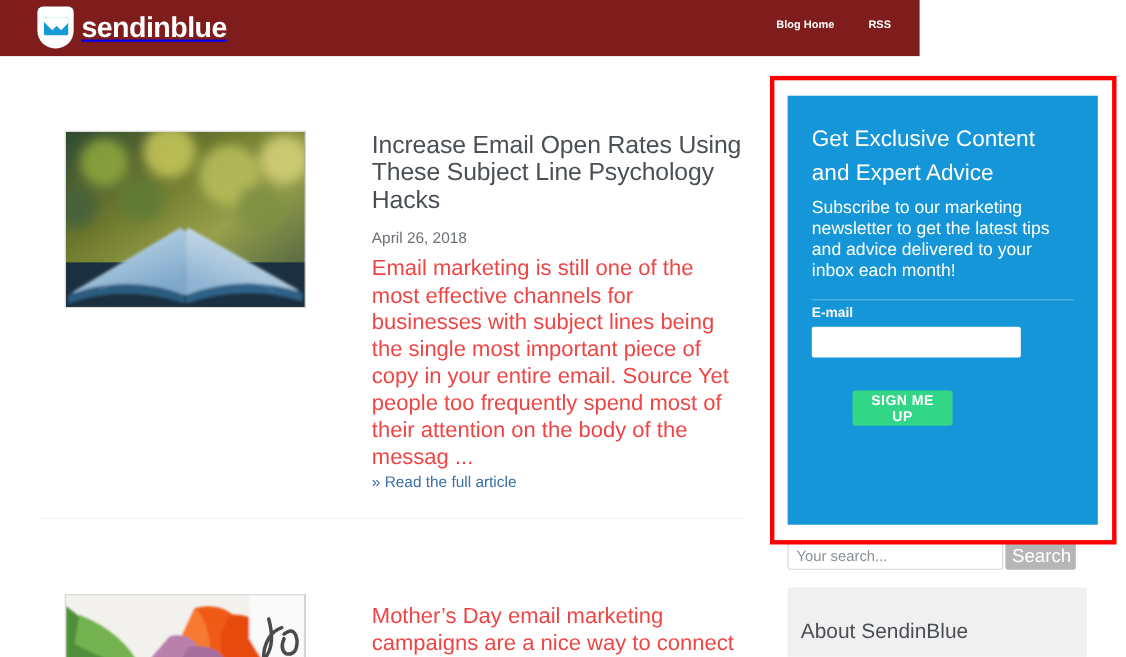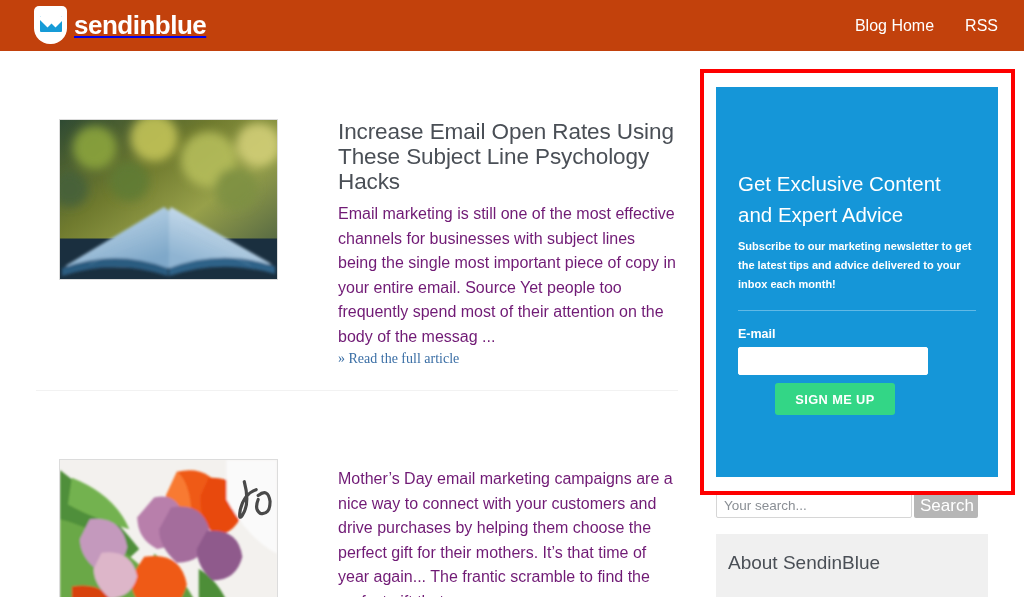--- a/index.html
+++ b/index.html
@@ -9,22 +9,22 @@
     width: 1024px; height: 597px;
     overflow: hidden;
     background: #ffffff;
     font-family: "Liberation Sans", sans-serif;
   }
 
   
   .site-header {
     position: absolute;
     top: 0; left: 0;
-    width: 1024px; height: 51px;
-    background: #c2410c;
+    width: 836px; height: 51px;
+    background: #7f1d1d;
   }
   .logo-wrap {
     position: absolute;
     left: 34px; top: 6px;
     display: flex; align-items: center; gap: 7px;
   }
   .logo-mark {
     position: relative;
     width: 33px; height: 38px;
     background: #ffffff;
@@ -60,22 +60,22 @@
     font-weight: bold;
     letter-spacing: -0.5px;
   }
   .main-nav {
     position: absolute;
     right: 26px; top: 17px;
     display: flex; align-items: center; gap: 31px;
   }
   .main-nav a {
     color: #ffffff;
-    font-size: 16px;
-    font-weight: normal;
+    font-size: 10px;
+    font-weight: bold;
     text-decoration: none;
     white-space: nowrap;
   }
 
   
   .content-col {
     position: absolute;
     left: 36px; top: 51px;
     width: 642px;
   }
@@ -108,31 +108,30 @@
     color: #4a4f56;
     letter-spacing: -0.1px;
   }
   .article-date {
     margin: 14px 0 0 0;
     font-size: 14px;
     color: #6b7076;
   }
   .article-excerpt {
     margin: 8px 0 0 0;
-    font-size: 16px;
+    font-size: 20px;
     line-height: 24.5px;
-    color: #701a75;
+    color: #ef4444;
   }
   .read-more {
     display: inline-block;
     margin-top: 2px;
     font-size: 14px;
     color: #3a6ea5;
     text-decoration: none;
-    font-family: Liberation Serif, serif;
   }
   .divider {
     height: 1px;
     background: #f2f2f2;
     margin: 23px 0 0 0;
     width: 642px;
   }
 
   
   .highlight-box {
@@ -146,59 +145,59 @@
 
   .cta-card {
     position: absolute;
     left: 716px; top: 87px;
     width: 282px; height: 390px;
     background: #1596d8;
     padding: 0 22px;
   }
   .cta-title {
     margin: 0;
-    padding-top: 81px;
+    padding-top: 24px;
     font-size: 20.5px;
     line-height: 31px;
     color: #ffffff;
     font-weight: normal;
   }
   .cta-sub {
     margin: 7px 0 0 0;
-    font-size: 11px;
+    font-size: 16px;
     line-height: 19px;
     color: #ffffff;
-    font-weight: bold;
+    font-weight: normal;
   }
   .cta-rule {
     height: 1px;
     background: #61b9e6;
     margin: 16px 0 0 0;
   }
   .field-label {
-    margin: 16px 0 0 0;
+    margin: 4px 0 0 0;
     font-size: 12.5px;
     color: #ffffff;
     font-weight: bold;
   }
   .email-input {
     display: block;
     margin-top: 6px;
     width: 190px; height: 28px;
     background: #ffffff;
     border: 1px solid #ffffff;
     border-radius: 2px;
     font-size: 13px;
     padding: 0 6px;
     font-family: "Liberation Sans", sans-serif;
   }
   .signup-btn {
     display: block;
-    margin: 8px 0 0 37px;
-    width: 120px; height: 32px;
+    margin: 30px 0 0 37px;
+    width: 91px; height: 32px;
     background: #33d686;
     border: none;
     border-radius: 3px;
     color: #ffffff;
     font-size: 12.8px;
     font-weight: bold;
     letter-spacing: 0.4px;
     cursor: pointer;
     font-family: "Liberation Sans", sans-serif;
   }
@@ -233,21 +232,21 @@
   }
 
   .about-card {
     position: absolute;
     left: 716px; top: 534px;
     width: 272px; height: 63px;
     background: #f0f0f0;
   }
   .about-title {
     margin: 0;
-    padding: 18px 0 0 12px;
+    padding: 30px 0 0 12px;
     font-size: 19px;
     font-weight: normal;
     color: #4a4f56;
   }
 </style>
 </head>
 <body>
 
 <div class="site-header">
   <a class="logo-wrap" href="#">
@@ -309,20 +308,21 @@
         <g stroke="#9fbdd4" stroke-width="0.7" opacity="0.55" filter="url(#blur2)">
           <line x1="22" y1="140" x2="98" y2="103"></line>
           <line x1="30" y1="146" x2="100" y2="112"></line>
           <line x1="124" y1="103" x2="198" y2="141"></line>
           <line x1="122" y1="112" x2="192" y2="147"></line>
         </g>
       </svg>
     </div>
     <div class="article-body">
       <h2 class="article-title">Increase Email Open Rates Using These Subject Line Psychology Hacks</h2>
+      <p class="article-date">April 26, 2018</p>
       <p class="article-excerpt">Email marketing is still one of the most effective channels for businesses with subject lines being the single most important piece of copy in your entire email. Source Yet people too frequently spend most of their attention on the body of the messag ...</p>
       <a class="read-more" href="#">» Read the full article</a>
     </div>
   </div>
 
   <div class="divider"></div>
 
   <div class="article">
     <div class="article-thumb">
       <svg viewBox="0 0 219 161" preserveAspectRatio="none" aria-hidden="true">

